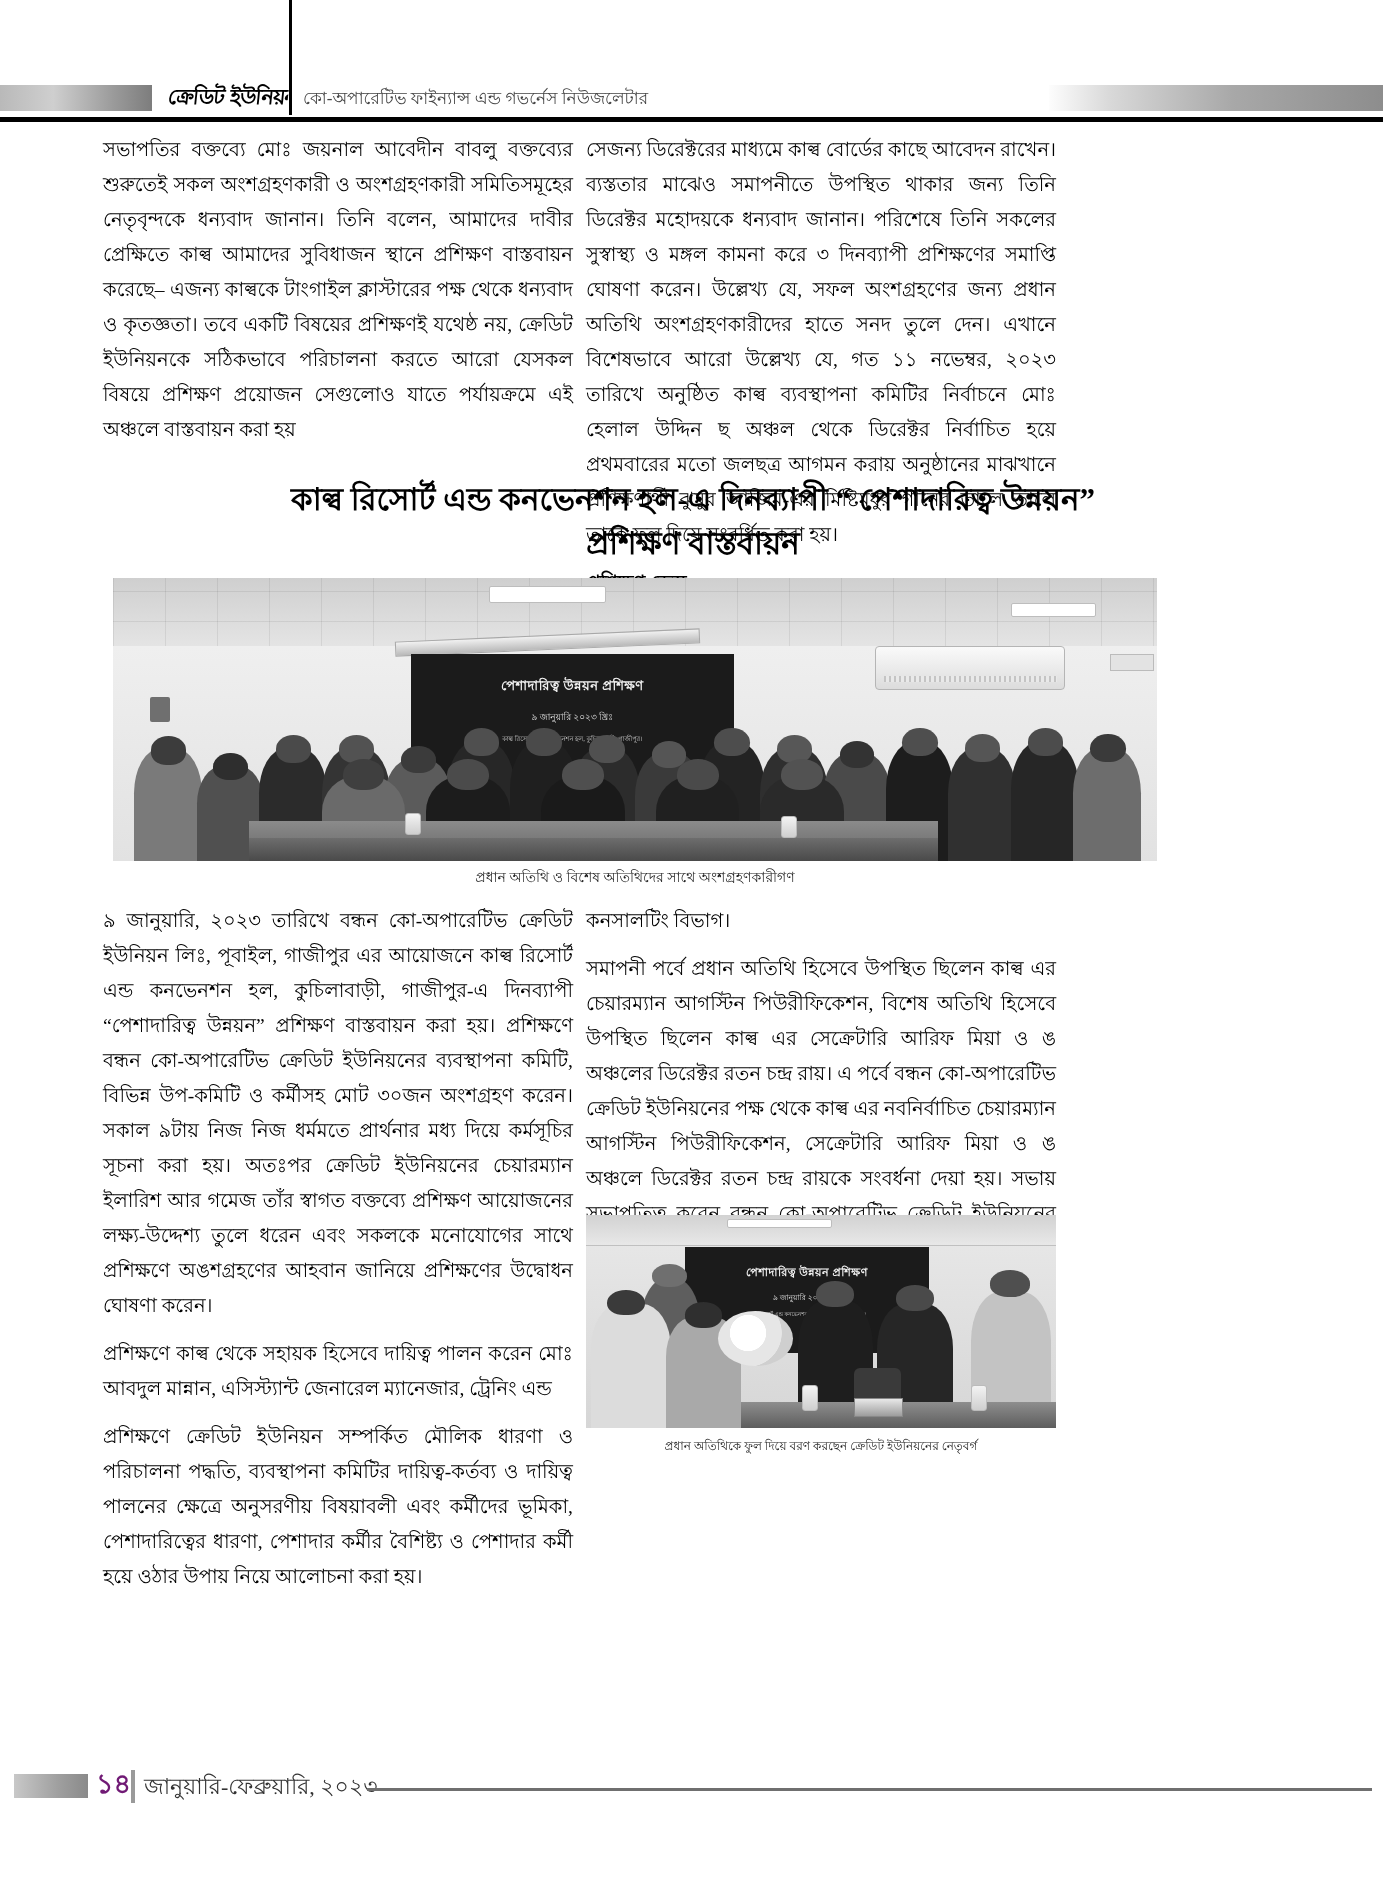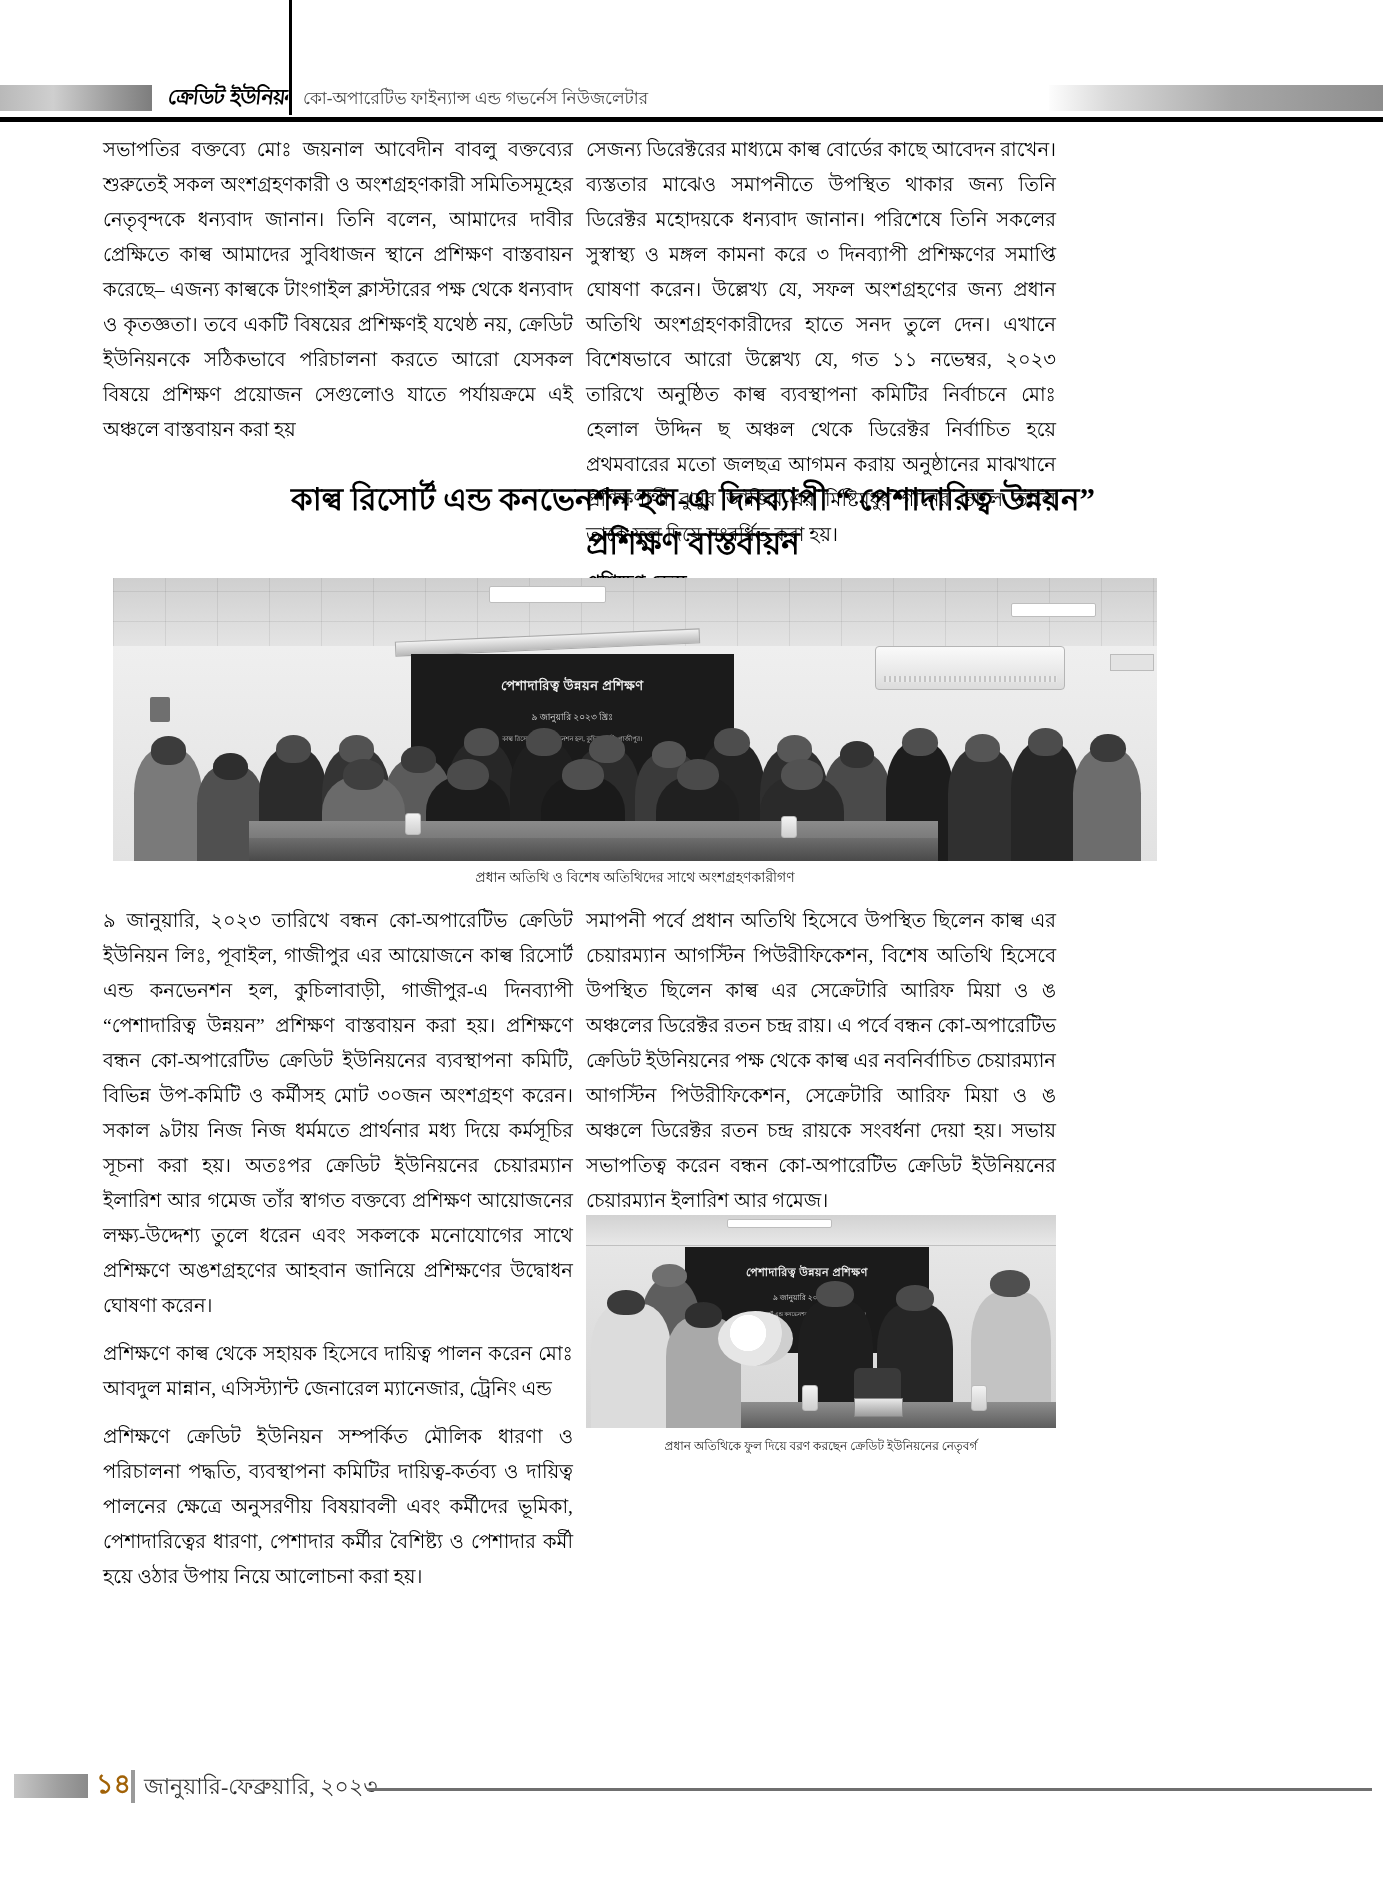--- a/index.html
+++ b/index.html
@@ -53,21 +53,21 @@
   .photo2{position:absolute;left:586px;top:1215px;width:470px;height:213px;
       overflow:hidden;background:#d7d7d7;}
   .cap2{position:absolute;left:586px;top:1434px;width:470px;text-align:center;
       font-size:12px;line-height:24px;color:#222;}
 
   
   .footer{position:absolute;left:0;top:1770px;width:1383px;height:44px;}
   .f-grad{position:absolute;left:14px;top:4px;width:74px;height:24px;
       background:linear-gradient(90deg,#c8c8c8 0%,#9f9f9f 60%,#8a8a8a 100%);}
   .f-page{position:absolute;left:96px;top:-4px;font-weight:bold;font-size:27px;
-      line-height:36px;color:#a16207;}
+      line-height:36px;color:#701a75;}
   .f-bar{position:absolute;left:131px;top:0px;width:4px;height:33px;background:#9a9a9a;}
   .f-date{position:absolute;left:144px;top:0px;font-size:22px;line-height:33px;color:#333;
       white-space:nowrap;}
   .f-rule{position:absolute;left:367px;top:18px;width:1005px;height:3px;background:#6f6f6f;}
 
   
   .ph{position:absolute;inset:0;}
   .ceiling{position:absolute;left:0;top:0;width:100%;height:26%;
       background:
         repeating-linear-gradient(90deg,rgba(0,0,0,.07) 0 1px,transparent 1px 52px),
@@ -196,20 +196,21 @@
 </div>
 <div class="cap1">প্রধান অতিথি ও বিশেষ অতিথিদের সাথে অংশগ্রহণকারীগণ</div>
 
 <div class="col" id="col-bot-left">
   <p>৯ জানুয়ারি, ২০২৩ তারিখে বন্ধন কো-অপারেটিভ ক্রেডিট ইউনিয়ন লিঃ, পূবাইল, গাজীপুর এর আয়োজনে কাল্ব রিসোর্ট এন্ড কনভেনশন হল, কুচিলাবাড়ী, গাজীপুর-এ দিনব্যাপী “পেশাদারিত্ব উন্নয়ন” প্রশিক্ষণ বাস্তবায়ন করা হয়। প্রশিক্ষণে বন্ধন কো-অপারেটিভ ক্রেডিট ইউনিয়নের ব্যবস্থাপনা কমিটি, বিভিন্ন উপ-কমিটি ও কর্মীসহ মোট ৩০জন অংশগ্রহণ করেন। সকাল ৯টায় নিজ নিজ ধর্মমতে প্রার্থনার মধ্য দিয়ে কর্মসূচির সূচনা করা হয়। অতঃপর ক্রেডিট ইউনিয়নের চেয়ারম্যান ইলারিশ আর গমেজ তাঁর স্বাগত বক্তব্যে প্রশিক্ষণ আয়োজনের লক্ষ্য-উদ্দেশ্য তুলে ধরেন এবং সকলকে মনোযোগের সাথে প্রশিক্ষণে অঙশগ্রহণের আহবান জানিয়ে প্রশিক্ষণের উদ্বোধন ঘোষণা করেন।</p>
   <p>প্রশিক্ষণে কাল্ব থেকে সহায়ক হিসেবে দায়িত্ব পালন করেন মোঃ আবদুল মান্নান, এসিস্ট্যান্ট জেনারেল ম্যানেজার, ট্রেনিং এন্ড</p>
   <p>প্রশিক্ষণে ক্রেডিট ইউনিয়ন সম্পর্কিত মৌলিক ধারণা ও পরিচালনা পদ্ধতি, ব্যবস্থাপনা কমিটির দায়িত্ব-কর্তব্য ও দায়িত্ব পালনের ক্ষেত্রে অনুসরণীয় বিষয়াবলী এবং কর্মীদের ভূমিকা, পেশাদারিত্বের ধারণা, পেশাদার কর্মীর বৈশিষ্ট্য ও পেশাদার কর্মী হয়ে ওঠার উপায় নিয়ে আলোচনা করা হয়।</p>
 </div>
 
 <div class="col" id="col-bot-right">
+  <p>কনসালটিং বিভাগ।</p>
   <p>সমাপনী পর্বে প্রধান অতিথি হিসেবে উপস্থিত ছিলেন কাল্ব এর চেয়ারম্যান আগস্টিন পিউরীফিকেশন, বিশেষ অতিথি হিসেবে উপস্থিত ছিলেন কাল্ব এর সেক্রেটারি আরিফ মিয়া ও ঙ অঞ্চলের ডিরেক্টর রতন চন্দ্র রায়। এ পর্বে বন্ধন কো-অপারেটিভ ক্রেডিট ইউনিয়নের পক্ষ থেকে কাল্ব এর নবনির্বাচিত চেয়ারম্যান আগস্টিন পিউরীফিকেশন, সেক্রেটারি আরিফ মিয়া ও ঙ অঞ্চলে ডিরেক্টর রতন চন্দ্র রায়কে সংবর্ধনা দেয়া হয়। সভায় সভাপতিত্ব করেন বন্ধন কো-অপারেটিভ ক্রেডিট ইউনিয়নের চেয়ারম্যান ইলারিশ আর গমেজ।</p>
 </div>
 
 <div class="photo2">
   <div class="ph">
     <div class="wall" style="top:0;height:100%;background:linear-gradient(180deg,#e9e9e9,#d6d6d6);"></div>
     <div style="position:absolute;left:0;top:0;width:100%;height:14%;
                 background:linear-gradient(180deg,#d2d2d2,#e8e8e8);
                 border-bottom:1px solid #c0c0c0;"></div>
     <div class="tubelight" style="left:30%;top:2%;width:22%;height:3%;background:#fff;"></div>

